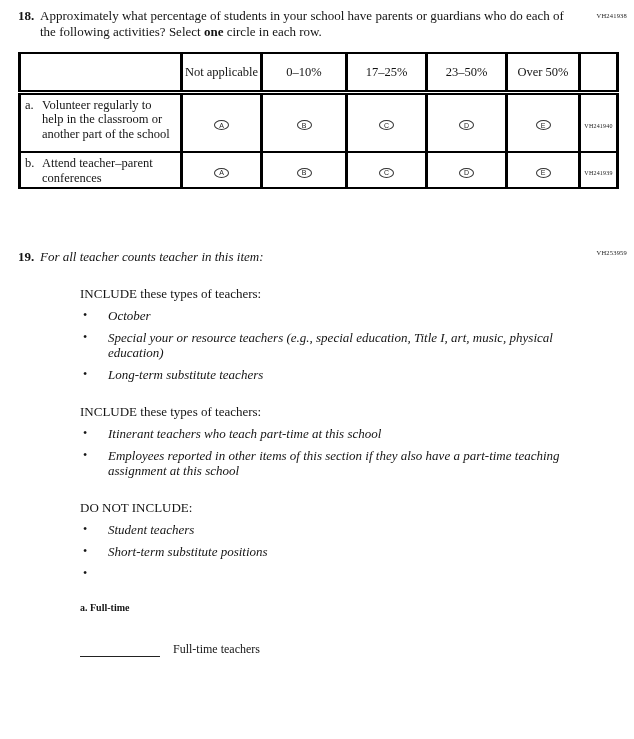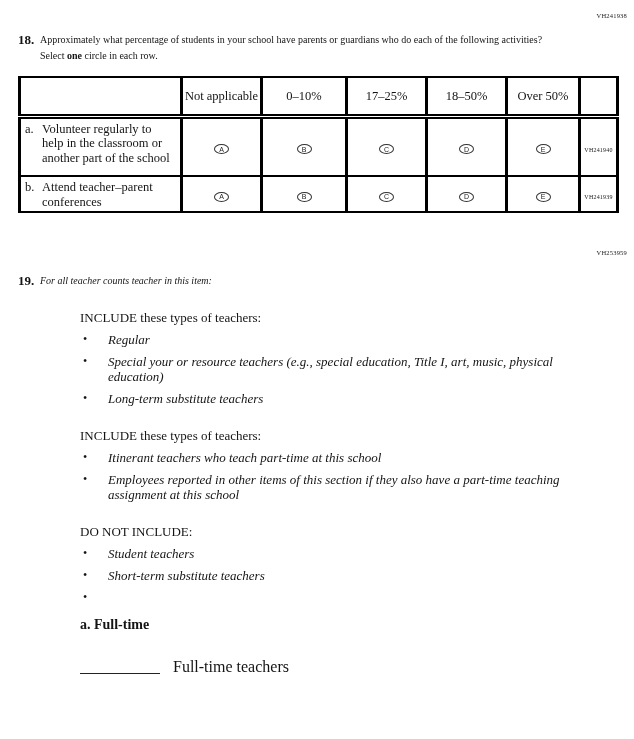--- a/index.html
+++ b/index.html
@@ -24,24 +24,24 @@
   
   .q-row { display:flex; }
   .q-num {
     width:22px;
     flex:0 0 22px;
     font-weight:bold;
     font-size:13px;
     line-height:15.5px;
   }
   .q-text {
-    font-size:10px;
-    line-height:15.5px;
-  }
-  #q18 { margin:32px 0 0 18px; }
+    font-size:13px;
+    line-height:15.5px;
+  }
+  #q18 { margin:8px 0 0 18px; }
   #q18 .q-text { max-width:528px; }
 
   
   #q18-table {
     margin:13px 0 0 18px;
     border-collapse:collapse;
     table-layout:fixed;
     width:598px;
   }
   #q18-table td, #q18-table th {
@@ -121,37 +121,37 @@
     font-style:italic;
     max-width:470px;
   }
   .closing {
     margin-top:24px;
     max-width:492px;
   }
   .closing .it { font-style:italic; }
   .field-label {
     font-weight:bold;
-    margin-top:12px;
-    font-size:14px;
+    margin-top:19px;
+    font-size:10px;
   }
   .write-in {
     display:flex;
     align-items:flex-end;
     margin-top:26px;
   }
   .blank {
     display:inline-block;
     width:80px;
     height:14px;
     border-bottom:1.4px solid #222;
     margin-right:13px;
     cursor:text;
   }
-  .blank-label { font-size:16px; }
+  .blank-label { font-size:12px; }
 </style>
 </head>
 <body>
 
 <div class="page-code" id="code-q18">VH241938</div>
 <div class="page-code" id="code-q19">VH253959</div>
 
 <div id="q18" class="q-row">
   <div class="q-num">18.</div>
   <div class="q-text"><span>Approximately what percentage of students in your school have parents or guardians who do each of the following activities? Select </span><b>one</b><span> circle in each row.</span></div>
@@ -166,21 +166,21 @@
       <col style="width:80px">
       <col style="width:73px">
       <col style="width:38px">
   </colgroup>
   <thead>
     <tr>
       <th></th>
       <th>Not applicable</th>
       <th>0–10%</th>
       <th>17–25%</th>
-      <th>18–50%</th>
+      <th>23–50%</th>
       <th>Over 50%</th>
       <th></th>
     </tr>
   </thead>
   <tbody>
     <tr class="row-a">
       <td class="stem">
         <div class="stem-flex">
           <span class="stem-letter">a.</span>
           <span class="stem-text">Volunteer regularly to help in the classroom or another part of the school</span>
@@ -214,21 +214,21 @@
   <div class="q-row">
     <div class="q-num">19.</div>
     <div class="q-text">For all teacher counts teacher in this item:</div>
   </div>
 
   <div class="q19-body">
 
     <div class="section-heading">INCLUDE these types of teachers:</div>
     <div class="bullet-row">
       <span class="bullet-dot">•</span>
-      <span class="bullet-text">Regular</span>
+      <span class="bullet-text">October</span>
     </div>
     <div class="bullet-row">
       <span class="bullet-dot">•</span>
       <span class="bullet-text">Special your or resource teachers (e.g., special education, Title I, art, music, physical education)</span>
     </div>
     <div class="bullet-row">
       <span class="bullet-dot">•</span>
       <span class="bullet-text">Long-term substitute teachers</span>
     </div>
 
@@ -242,21 +242,21 @@
       <span class="bullet-text">Employees reported in other items of this section if they also have a part-time teaching assignment at this school</span>
     </div>
 
     <div class="section-heading">DO NOT INCLUDE:</div>
     <div class="bullet-row">
       <span class="bullet-dot">•</span>
       <span class="bullet-text">Student teachers</span>
     </div>
     <div class="bullet-row">
       <span class="bullet-dot">•</span>
-      <span class="bullet-text">Short-term substitute teachers</span>
+      <span class="bullet-text">Short-term substitute positions</span>
     </div>
     <div class="bullet-row">
       <span class="bullet-dot">•</span>
     </div>
 
 
     <div class="field-label">a. Full-time</div>
     <div class="write-in">
       <span class="blank"></span>
       <span class="blank-label">Full-time teachers</span>

